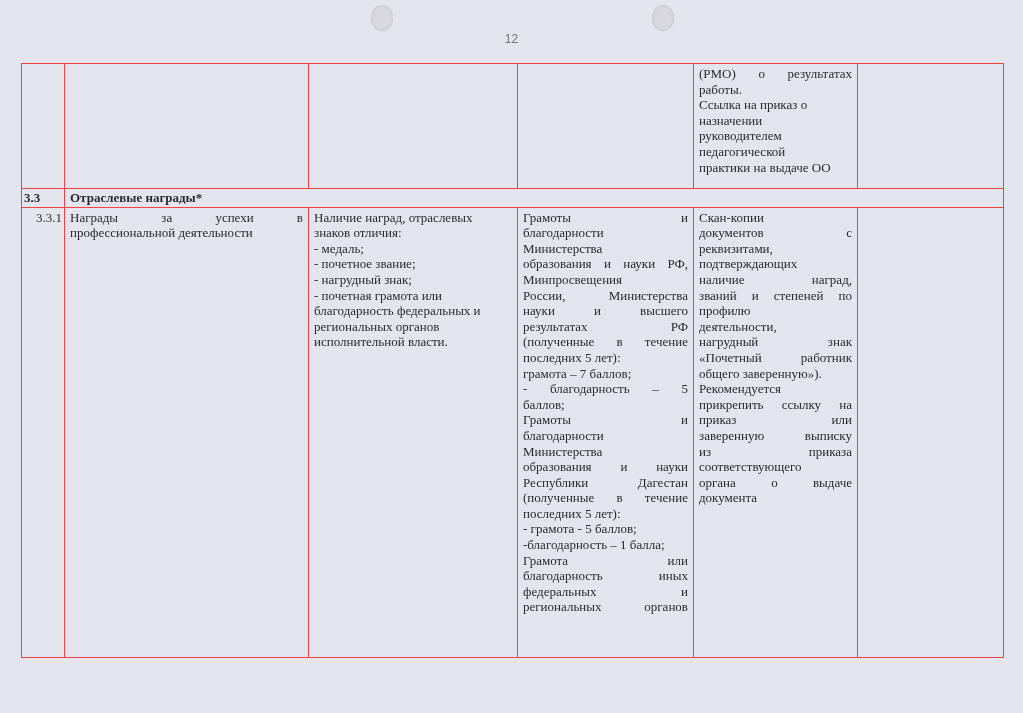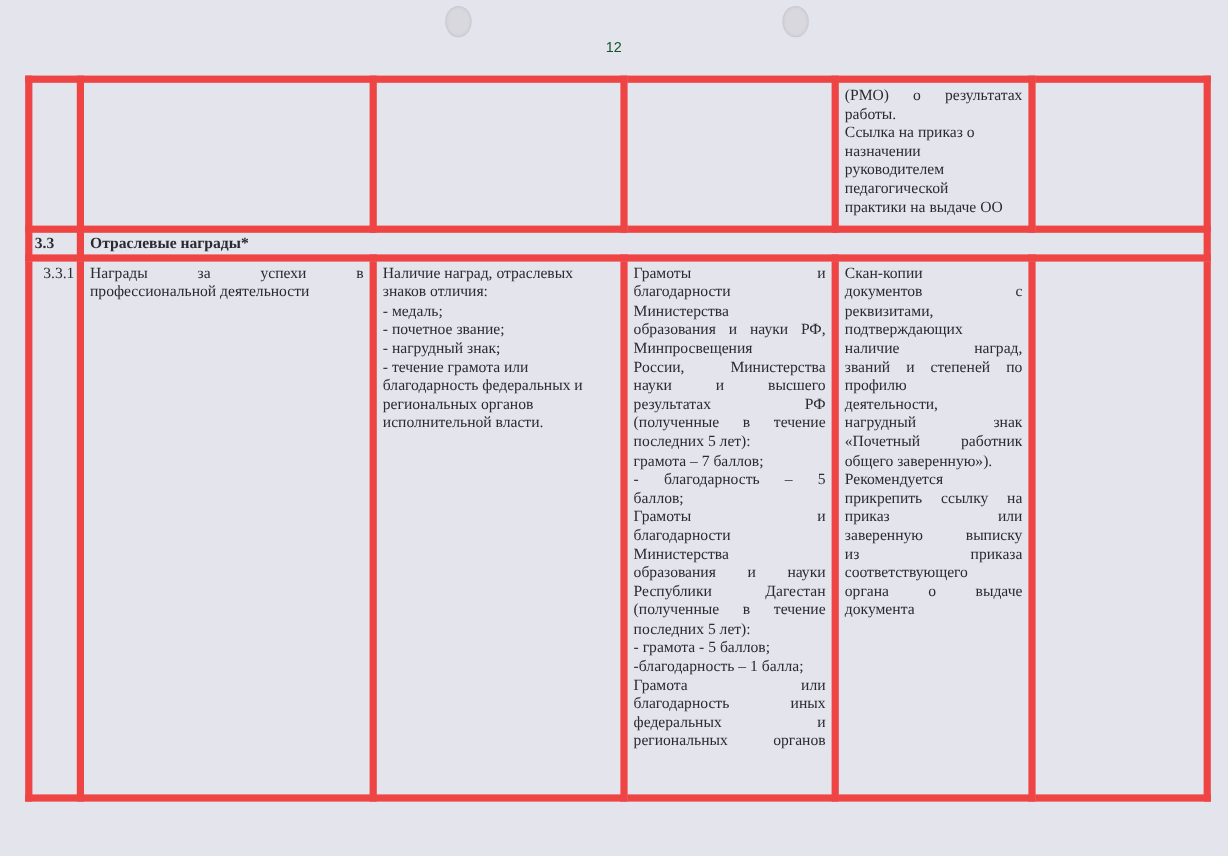--- a/index.html
+++ b/index.html
@@ -6,24 +6,24 @@
   body {
     width: 1023px; height: 713px; overflow: hidden;
     background: #e4e4ec;
     font-family: "Liberation Serif", serif;
     color: #2a2a30;
     position: relative;
   }
   .punch { position: absolute; top: 5px; width: 22px; height: 26px; border-radius: 50%;
     background: #d8d8de; box-shadow: inset 0 0 3px #b8b8c0; }
   .page-num { position: absolute; top: 32px; left: 0; width: 1023px; text-align: center;
-    font-family: "Liberation Sans", sans-serif; font-size: 12px; color: #14532d; }
+    font-family: "Liberation Sans", sans-serif; font-size: 12px; color: #737373; }
   table { position: absolute; left: 21px; top: 63px; border-collapse: collapse;
     table-layout: fixed; width: 982px; }
-  td { border: 6px solid #ef4444; vertical-align: top; font-size: 13px; line-height: 15.6px;
+  td { border: 1px solid #ef4444; vertical-align: top; font-size: 13px; line-height: 15.6px;
     padding: 2px 5px; }
   .line { display: block; }
   .jl { display: block; text-align: justify; text-align-last: justify; }
   .sec-num { font-weight: bold; padding: 1px 2px; }
   .sec-title { font-weight: bold; text-align: left; padding: 1px 5px; }
   .num { padding: 2px 2px; text-align: right; }
 </style>
 </head>
 <body>
 
@@ -67,21 +67,21 @@
     <td id="c-indicator">
           <span class="jl">Награды за успехи в</span>
           <span class="line">профессиональной деятельности</span>
         </td>
     <td id="c-criteria">
           <span class="line">Наличие наград, отраслевых</span>
           <span class="line">знаков отличия:</span>
           <span class="line">- медаль;</span>
           <span class="line">- почетное звание;</span>
           <span class="line">- нагрудный знак;</span>
-          <span class="line">- течение грамота или</span>
+          <span class="line">- почетная грамота или</span>
           <span class="line">благодарность федеральных и</span>
           <span class="line">региональных органов</span>
           <span class="line">исполнительной власти.</span>
         </td>
     <td id="c-scoring">
           <span class="jl">Грамоты и</span>
           <span class="line">благодарности</span>
           <span class="line">Министерства</span>
           <span class="jl">образования и науки РФ,</span>
           <span class="line">Минпросвещения</span>

